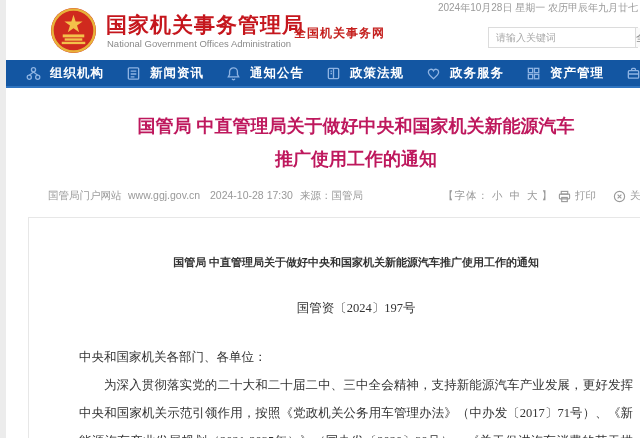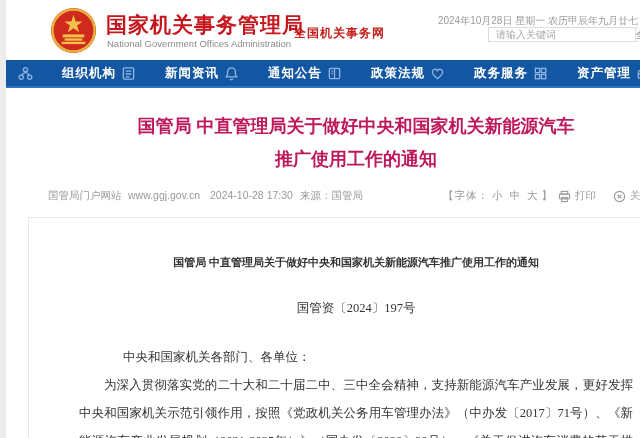--- a/index.html
+++ b/index.html
@@ -9,29 +9,29 @@
     font-family:"Liberation Sans","DejaVu Sans",sans-serif;
   }
   .page { position:absolute; left:6px; top:0; width:700px; height:438px; background:#ffffff; }
 
   
   .header { position:relative; height:60px; background:#ffffff; }
   .emblem { position:absolute; left:44px; top:7px; width:47px; height:47px; }
   .site-name { position:absolute; left:100px; top:11px; color:#c5161d; font-size:21px; font-weight:bold; letter-spacing:1px; }
   .site-name-en { position:absolute; left:101px; top:38px; color:#8a8a8a; font-size:9.5px; }
   .slogan { position:absolute; left:288px; top:25px; color:#c5211f; font-size:12px; font-weight:bold; letter-spacing:1px; }
-  .date-line { position:absolute; right:68px; top:14px; color:#9a9a9a; font-size:10px; white-space:nowrap;margin-left:39px; }
-  .search-box { position:absolute; left:482px; top:27px; width:150px; height:15px; border:1px solid #dcdcdc; display:flex; background:#fff; }
+  .date-line { position:absolute; right:68px; top:1px; color:#9a9a9a; font-size:10px; white-space:nowrap;margin-left:39px; }
+  .search-box { position:absolute; left:482px; top:27px; width:150px; height:21px; border:1px solid #dcdcdc; display:flex; background:#fff; }
   .search-input { flex:1; border:0; outline:none; font-size:10px; color:#666; padding:0 7px; font-family:inherit; }
   .search-input::placeholder { color:#aaa; }
   .search-btn { width:54px; border:0; border-left:1px solid #dcdcdc; background:#fafafa; color:#888; font-size:10px; cursor:pointer; font-family:inherit; white-space:nowrap; }
 
   
   .nav { position:relative; height:28px; background:#1356a2; border-bottom:2px solid #2f74c0; display:flex; align-items:center; }
-  .nav-item { display:flex; align-items:center; width:103px; padding-left:12px; height:100%; cursor:pointer;gap:20px; }
+  .nav-item { display:flex; align-items:center; width:103px; padding-left:20px; height:100%; cursor:pointer; }
   .nav-icon { width:15px; height:15px; color:#8fb4e3; margin-right:9px; display:inline-flex; }
   .nav-icon svg { width:15px; height:15px; }
   .nav-label { color:#ffffff; font-size:12.5px; font-weight:bold; letter-spacing:1px; white-space:nowrap; }
 
   
   .article-title { margin:22px auto 0 auto; width:560px; text-align:center; color:#be185d; font-size:18px; font-weight:bold; line-height:33px; }
 
   
   .meta { position:relative; margin-top:13px; height:18px; font-size:10.5px; color:#999; white-space:nowrap; }
   .meta span { vertical-align:middle; }
@@ -47,21 +47,21 @@
   .m-ico svg { width:13px; height:13px; }
 
   
   .doc-box {
     position:relative; margin:10px 0 0 22px; width:656px; height:230px;
     border:1px solid #e7e7e7; background:#fff; padding:34px 50px 0 50px; overflow:hidden;
     font-family:"Liberation Serif","DejaVu Serif",serif; color:#333;
   }
   .doc-title { text-align:center; font-size:11px; font-weight:bold; line-height:20px; }
   .doc-number { text-align:center; font-size:12.5px; margin-top:28px; }
-  .doc-salutation { font-size:12.5px; margin-top:26px; line-height:28px;margin-left:44px; }
+  .doc-salutation { font-size:12.5px; margin-top:26px; line-height:28px; }
   .doc-paragraph { font-size:12.5px; text-indent:2em; line-height:28px; text-align:justify; }
 
   .left-gutter { position:absolute; left:0; top:0; width:6px; height:438px; background:#ececec; }
 </style>
 </head>
 <body>
 
 <div class="page">
 
   <div class="header">

